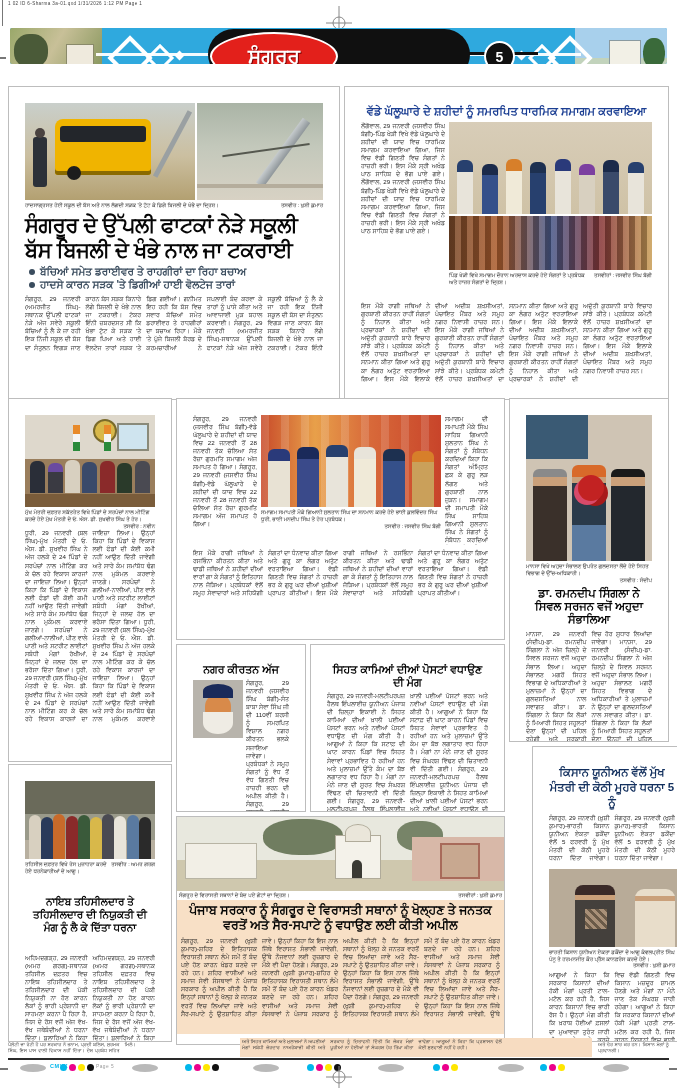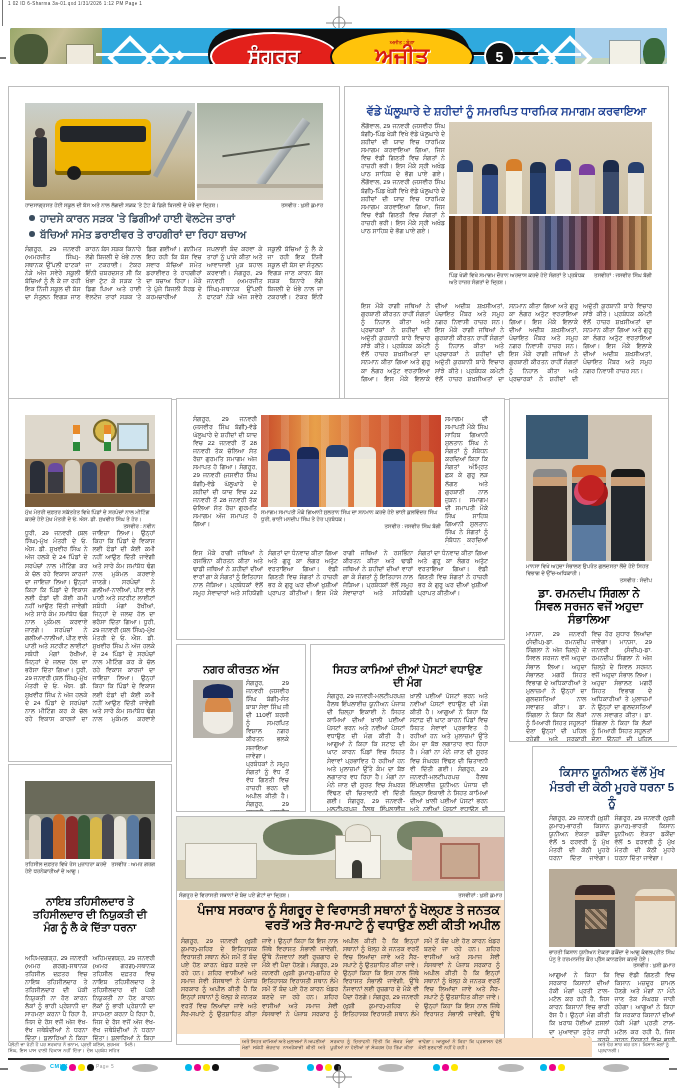--- a/index.html
+++ b/index.html
@@ -77,25 +77,20 @@
     <div class="dia" style="left:140px;top:20px;width:14px;height:14px;"></div>
     <div class="dia fill" style="left:166px;top:24px;width:7px;height:7px;"></div>
     <div class="dia fill" style="left:508px;top:24px;width:7px;height:7px;"></div>
     <div class="dia" style="left:522px;top:20px;width:14px;height:14px;"></div>
     <div class="dia" style="left:544px;top:14px;width:24px;height:24px;border-width:4px;"></div>
     <div class="mh-barline"></div>
     <div class="capsule"></div>
     <div class="oval-red">
       <span>ਸੰਗਰੂਰ</span>
     </div>
-    <div class="oval-yel">
-      <span class="tag">ਅਜੀਤ : ਬੰਗਾ</span>
-      <span class="nm">ਅਜੀਤ</span>
-      <span class="dt">ਬੁੱਧਵਾਰ, 30 ਜਨਵਰੀ 2028</span>
-    </div>
     <div class="pgcircle">5</div>
   </header>
 
   <section class="art" style="left:8px;top:86px;width:332px;height:314px;">
     <div style="display:flex;gap:2px;height:97px;">
       <div class="photo" style="width:170px;background:linear-gradient(#c9cfcb 0%,#cbbfa0 55%,#b3a071 100%);">
         <div class="abs" style="left:30px;top:16px;width:96px;height:56px;background:#f0b400;border-radius:8px 6px 3px 3px;box-shadow:inset 0 -4px 0 #8a6a00;">
           <div class="abs" style="left:5px;top:7px;right:5px;height:16px;background:#23262b;border-radius:3px;"></div>
           <div class="abs" style="left:12px;bottom:-5px;width:14px;height:14px;background:#1d1d1d;border-radius:50%;"></div>
         </div>
@@ -106,28 +101,29 @@
       <div class="photo" style="flex:1;background:linear-gradient(#aab4a6 0,#c3c8bb 45%,#d8d2c4 100%);">
         <div class="abs" style="left:46%;top:2px;width:9px;height:80px;background:linear-gradient(90deg,#c6cbcd,#8f969a);transform:rotate(36deg);transform-origin:bottom center;"></div>
         <div class="abs" style="left:20%;top:46px;width:70%;height:2px;background:#55584f;transform:rotate(-8deg);"></div>
         <div class="abs" style="left:0;bottom:12px;width:100%;height:4px;background:#b5ad9c;"></div>
       </div>
     </div>
     <div class="caprow" style="margin-top:2px;">
       <span class="cap">ਹਾਦਸਾਗ੍ਰਸਤ ਹੋਈ ਸਕੂਲ ਦੀ ਬੱਸ ਅਤੇ ਨਾਲ ਲੱਗਦੀ ਸੜਕ 'ਤੇ ਟੁੱਟ ਕੇ ਡਿਗੇ ਬਿਜਲੀ ਦੇ ਖੰਭੇ ਦਾ ਦ੍ਰਿਸ਼।</span>
       <span class="credit">ਤਸਵੀਰ : ਖੁਸ਼ੀ ਕੁਮਾਰ</span>
     </div>
+    <h1 class="hl" style="font-size:21px;line-height:1.2;margin:3px 0 2px;letter-spacing:-.4px;">ਸੰਗਰੂਰ ਦੇ ਉੱਪਲੀ ਫਾਟਕਾਂ ਨੇੜੇ ਸਕੂਲੀ ਬੱਸ ਬਿਜਲੀ ਦੇ ਖੰਭੇ ਨਾਲ ਜਾ ਟਕਰਾਈ</h1>
     <div style="margin:3px 0 2px 4px;">
+      <div style="display:flex;align-items:center;gap:5px;">
+        <span style="width:6px;height:6px;border-radius:50%;background:#3a4c5e;flex:0 0 auto;"></span>
+        <span class="hl" style="font-size:10.5px;color:#3a4c5e;">ਬੱਚਿਆਂ ਸਮੇਤ ਡਰਾਈਵਰ ਤੇ ਰਾਹਗੀਰਾਂ ਦਾ ਰਿਹਾ ਬਚਾਅ</span>
+      </div>
       <div style="display:flex;align-items:center;gap:5px;margin-bottom:3px;">
         <span style="width:6px;height:6px;border-radius:50%;background:#3a4c5e;flex:0 0 auto;"></span>
         <span class="hl" style="font-size:10.5px;color:#3a4c5e;">ਹਾਦਸੇ ਕਾਰਨ ਸੜਕ 'ਤੇ ਡਿਗੀਆਂ ਹਾਈ ਵੋਲਟੇਜ ਤਾਰਾਂ</span>
-      </div>
-      <div style="display:flex;align-items:center;gap:5px;">
-        <span style="width:6px;height:6px;border-radius:50%;background:#3a4c5e;flex:0 0 auto;"></span>
-        <span class="hl" style="font-size:10.5px;color:#3a4c5e;">ਬੱਚਿਆਂ ਸਮੇਤ ਡਰਾਈਵਰ ਤੇ ਰਾਹਗੀਰਾਂ ਦਾ ਰਿਹਾ ਬਚਾਅ</span>
       </div>
     </div>
     <div class="body c5" style="height:64px;margin-top:4px;">ਸੰਗਰੂਰ, 29 ਜਨਵਰੀ (ਅਮਰਜੀਤ ਸਿੰਘ)-ਸਥਾਨਕ ਉੱਪਲੀ ਫਾਟਕਾਂ ਨੇੜੇ ਅੱਜ ਸਵੇਰੇ ਸਕੂਲੀ ਬੱਚਿਆਂ ਨੂੰ ਲੈ ਕੇ ਜਾ ਰਹੀ ਇਕ ਨਿੱਜੀ ਸਕੂਲ ਦੀ ਬੱਸ ਦਾ ਸੰਤੁਲਨ ਵਿਗੜ ਜਾਣ ਕਾਰਨ ਬੱਸ ਸੜਕ ਕਿਨਾਰੇ ਲੱਗੇ ਬਿਜਲੀ ਦੇ ਖੰਭੇ ਨਾਲ ਜਾ ਟਕਰਾਈ। ਟੱਕਰ ਇੰਨੀ ਜ਼ਬਰਦਸਤ ਸੀ ਕਿ ਖੰਭਾ ਟੁੱਟ ਕੇ ਸੜਕ 'ਤੇ ਡਿਗ ਪਿਆ ਅਤੇ ਹਾਈ ਵੋਲਟੇਜ ਤਾਰਾਂ ਸੜਕ 'ਤੇ ਡਿਗ ਗਈਆਂ। ਗਨੀਮਤ ਇਹ ਰਹੀ ਕਿ ਬੱਸ ਵਿਚ ਸਵਾਰ ਬੱਚਿਆਂ ਸਮੇਤ ਡਰਾਈਵਰ ਤੇ ਰਾਹਗੀਰਾਂ ਦਾ ਬਚਾਅ ਰਿਹਾ। ਮੌਕੇ 'ਤੇ ਪੁੱਜੇ ਬਿਜਲੀ ਬੋਰਡ ਦੇ ਕਰਮਚਾਰੀਆਂ ਨੇ ਸਪਲਾਈ ਬੰਦ ਕਰਵਾ ਕੇ ਤਾਰਾਂ ਨੂੰ ਪਾਸੇ ਕੀਤਾ ਅਤੇ ਆਵਾਜਾਈ ਮੁੜ ਬਹਾਲ ਕਰਵਾਈ। ਸੰਗਰੂਰ, 29 ਜਨਵਰੀ (ਅਮਰਜੀਤ ਸਿੰਘ)-ਸਥਾਨਕ ਉੱਪਲੀ ਫਾਟਕਾਂ ਨੇੜੇ ਅੱਜ ਸਵੇਰੇ ਸਕੂਲੀ ਬੱਚਿਆਂ ਨੂੰ ਲੈ ਕੇ ਜਾ ਰਹੀ ਇਕ ਨਿੱਜੀ ਸਕੂਲ ਦੀ ਬੱਸ ਦਾ ਸੰਤੁਲਨ ਵਿਗੜ ਜਾਣ ਕਾਰਨ ਬੱਸ ਸੜਕ ਕਿਨਾਰੇ ਲੱਗੇ ਬਿਜਲੀ ਦੇ ਖੰਭੇ ਨਾਲ ਜਾ ਟਕਰਾਈ। ਟੱਕਰ ਇੰਨੀ ਜ਼ਬਰਦਸਤ ਸੀ ਕਿ ਖੰਭਾ ਟੁੱਟ ਕੇ ਸੜਕ 'ਤੇ ਡਿਗ ਪਿਆ ਅਤੇ ਹਾਈ ਵੋਲਟੇਜ ਤਾਰਾਂ ਸੜਕ 'ਤੇ ਡਿਗ ਗਈਆਂ। ਗਨੀਮਤ ਇਹ ਰਹੀ ਕਿ ਬੱਸ ਵਿਚ ਸਵਾਰ ਬੱਚਿਆਂ ਸਮੇਤ ਡਰਾਈਵਰ ਤੇ ਰਾਹਗੀਰਾਂ ਦਾ ਬਚਾਅ ਰਿਹਾ। ਮੌਕੇ 'ਤੇ ਪੁੱਜੇ ਬਿਜਲੀ ਬੋਰਡ ਦੇ ਕਰਮਚਾਰੀਆਂ ਨੇ ਸਪਲਾਈ ਬੰਦ ਕਰਵਾ ਕੇ ਤਾਰਾਂ ਨੂੰ ਪਾਸੇ ਕੀਤਾ ਅਤੇ ਆਵਾਜਾਈ ਮੁੜ ਬਹਾਲ ਕਰਵਾਈ।</div>
   </section>
 
   <section class="art" style="left:344px;top:86px;width:325px;height:314px;">
     <h2 class="hl" style="font-size:11.5px;color:#1c3f93;text-align:center;margin:2px 0 4px;">ਵੱਡੇ ਘੱਲੂਘਾਰੇ ਦੇ ਸ਼ਹੀਦਾਂ ਨੂੰ ਸਮਰਪਿਤ ਧਾਰਮਿਕ ਸਮਾਗਮ ਕਰਵਾਇਆ</h2>
     <div style="display:flex;gap:4px;height:176px;">
       <div class="body" style="width:84px;flex:0 0 auto;height:176px;">ਲੌਂਗੋਵਾਲ, 29 ਜਨਵਰੀ (ਜਸਵੀਰ ਸਿੰਘ ਬੱਗੀ)-ਪਿੰਡ ਖੇੜੀ ਵਿਖੇ ਵੱਡੇ ਘੱਲੂਘਾਰੇ ਦੇ ਸ਼ਹੀਦਾਂ ਦੀ ਯਾਦ ਵਿਚ ਧਾਰਮਿਕ ਸਮਾਗਮ ਕਰਵਾਇਆ ਗਿਆ, ਜਿਸ ਵਿਚ ਵੱਡੀ ਗਿਣਤੀ ਵਿਚ ਸੰਗਤਾਂ ਨੇ ਹਾਜ਼ਰੀ ਭਰੀ। ਇਸ ਮੌਕੇ ਸ੍ਰੀ ਅਖੰਡ ਪਾਠ ਸਾਹਿਬ ਦੇ ਭੋਗ ਪਾਏ ਗਏ। ਲੌਂਗੋਵਾਲ, 29 ਜਨਵਰੀ (ਜਸਵੀਰ ਸਿੰਘ ਬੱਗੀ)-ਪਿੰਡ ਖੇੜੀ ਵਿਖੇ ਵੱਡੇ ਘੱਲੂਘਾਰੇ ਦੇ ਸ਼ਹੀਦਾਂ ਦੀ ਯਾਦ ਵਿਚ ਧਾਰਮਿਕ ਸਮਾਗਮ ਕਰਵਾਇਆ ਗਿਆ, ਜਿਸ ਵਿਚ ਵੱਡੀ ਗਿਣਤੀ ਵਿਚ ਸੰਗਤਾਂ ਨੇ ਹਾਜ਼ਰੀ ਭਰੀ। ਇਸ ਮੌਕੇ ਸ੍ਰੀ ਅਖੰਡ ਪਾਠ ਸਾਹਿਬ ਦੇ ਭੋਗ ਪਾਏ ਗਏ।</div>
       <div style="flex:1;display:flex;flex-direction:column;gap:2px;">
@@ -228,21 +224,21 @@
       </div>
       <div class="abs" style="right:0;bottom:10px;width:92px;height:44px;background:#d8b8a8;">
         <div class="abs" style="left:28px;bottom:2px;width:36px;height:32px;background:#c8a890;border:2px solid #a86a5a;"></div>
       </div>
     </div>
     <div class="caprow" style="padding:1px 2px;">
       <span class="cap">ਸੰਗਰੂਰ ਦੇ ਵਿਰਾਸਤੀ ਸਥਾਨਾਂ ਦੇ ਬੰਦ ਪਏ ਗੇਟਾਂ ਦਾ ਦ੍ਰਿਸ਼।</span>
       <span class="credit" style="font-size:5.4px;">ਤਸਵੀਰਾਂ : ਖੁਸ਼ੀ ਕੁਮਾਰ</span>
     </div>
     <div style="background:#f8e0c6;padding:3px 4px;height:134px;box-sizing:border-box;">
-      <h2 class="hl" style="font-size:12.5px;text-align:right;margin:0 0 3px;line-height:1.25;">ਪੰਜਾਬ ਸਰਕਾਰ ਨੂੰ ਸੰਗਰੂਰ ਦੇ ਵਿਰਾਸਤੀ ਸਥਾਨਾਂ ਨੂੰ ਖੋਲ੍ਹਣ ਤੇ ਜਨਤਕ ਵਰਤੋਂ ਅਤੇ ਸੈਰ-ਸਪਾਟੇ ਨੂੰ ਵਧਾਉਣ ਲਈ ਕੀਤੀ ਅਪੀਲ</h2>
+      <h2 class="hl" style="font-size:12.5px;text-align:center;margin:0 0 3px;line-height:1.25;">ਪੰਜਾਬ ਸਰਕਾਰ ਨੂੰ ਸੰਗਰੂਰ ਦੇ ਵਿਰਾਸਤੀ ਸਥਾਨਾਂ ਨੂੰ ਖੋਲ੍ਹਣ ਤੇ ਜਨਤਕ ਵਰਤੋਂ ਅਤੇ ਸੈਰ-ਸਪਾਟੇ ਨੂੰ ਵਧਾਉਣ ਲਈ ਕੀਤੀ ਅਪੀਲ</h2>
       <div class="body c4" style="height:88px;">ਸੰਗਰੂਰ, 29 ਜਨਵਰੀ (ਖੁਸ਼ੀ ਕੁਮਾਰ)-ਸ਼ਹਿਰ ਦੇ ਇਤਿਹਾਸਕ ਵਿਰਾਸਤੀ ਸਥਾਨ ਲੰਮੇ ਸਮੇਂ ਤੋਂ ਬੰਦ ਪਏ ਹੋਣ ਕਾਰਨ ਖੰਡਰ ਬਣਦੇ ਜਾ ਰਹੇ ਹਨ। ਸ਼ਹਿਰ ਵਾਸੀਆਂ ਅਤੇ ਸਮਾਜ ਸੇਵੀ ਸੰਸਥਾਵਾਂ ਨੇ ਪੰਜਾਬ ਸਰਕਾਰ ਨੂੰ ਅਪੀਲ ਕੀਤੀ ਹੈ ਕਿ ਇਨ੍ਹਾਂ ਸਥਾਨਾਂ ਨੂੰ ਖੋਲ੍ਹ ਕੇ ਜਨਤਕ ਵਰਤੋਂ ਵਿਚ ਲਿਆਂਦਾ ਜਾਵੇ ਅਤੇ ਸੈਰ-ਸਪਾਟੇ ਨੂੰ ਉਤਸ਼ਾਹਿਤ ਕੀਤਾ ਜਾਵੇ। ਉਨ੍ਹਾਂ ਕਿਹਾ ਕਿ ਇਸ ਨਾਲ ਜਿੱਥੇ ਵਿਰਾਸਤ ਸੰਭਾਲੀ ਜਾਵੇਗੀ, ਉੱਥੇ ਨੌਜਵਾਨਾਂ ਲਈ ਰੁਜ਼ਗਾਰ ਦੇ ਮੌਕੇ ਵੀ ਪੈਦਾ ਹੋਣਗੇ। ਸੰਗਰੂਰ, 29 ਜਨਵਰੀ (ਖੁਸ਼ੀ ਕੁਮਾਰ)-ਸ਼ਹਿਰ ਦੇ ਇਤਿਹਾਸਕ ਵਿਰਾਸਤੀ ਸਥਾਨ ਲੰਮੇ ਸਮੇਂ ਤੋਂ ਬੰਦ ਪਏ ਹੋਣ ਕਾਰਨ ਖੰਡਰ ਬਣਦੇ ਜਾ ਰਹੇ ਹਨ। ਸ਼ਹਿਰ ਵਾਸੀਆਂ ਅਤੇ ਸਮਾਜ ਸੇਵੀ ਸੰਸਥਾਵਾਂ ਨੇ ਪੰਜਾਬ ਸਰਕਾਰ ਨੂੰ ਅਪੀਲ ਕੀਤੀ ਹੈ ਕਿ ਇਨ੍ਹਾਂ ਸਥਾਨਾਂ ਨੂੰ ਖੋਲ੍ਹ ਕੇ ਜਨਤਕ ਵਰਤੋਂ ਵਿਚ ਲਿਆਂਦਾ ਜਾਵੇ ਅਤੇ ਸੈਰ-ਸਪਾਟੇ ਨੂੰ ਉਤਸ਼ਾਹਿਤ ਕੀਤਾ ਜਾਵੇ। ਉਨ੍ਹਾਂ ਕਿਹਾ ਕਿ ਇਸ ਨਾਲ ਜਿੱਥੇ ਵਿਰਾਸਤ ਸੰਭਾਲੀ ਜਾਵੇਗੀ, ਉੱਥੇ ਨੌਜਵਾਨਾਂ ਲਈ ਰੁਜ਼ਗਾਰ ਦੇ ਮੌਕੇ ਵੀ ਪੈਦਾ ਹੋਣਗੇ। ਸੰਗਰੂਰ, 29 ਜਨਵਰੀ (ਖੁਸ਼ੀ ਕੁਮਾਰ)-ਸ਼ਹਿਰ ਦੇ ਇਤਿਹਾਸਕ ਵਿਰਾਸਤੀ ਸਥਾਨ ਲੰਮੇ ਸਮੇਂ ਤੋਂ ਬੰਦ ਪਏ ਹੋਣ ਕਾਰਨ ਖੰਡਰ ਬਣਦੇ ਜਾ ਰਹੇ ਹਨ। ਸ਼ਹਿਰ ਵਾਸੀਆਂ ਅਤੇ ਸਮਾਜ ਸੇਵੀ ਸੰਸਥਾਵਾਂ ਨੇ ਪੰਜਾਬ ਸਰਕਾਰ ਨੂੰ ਅਪੀਲ ਕੀਤੀ ਹੈ ਕਿ ਇਨ੍ਹਾਂ ਸਥਾਨਾਂ ਨੂੰ ਖੋਲ੍ਹ ਕੇ ਜਨਤਕ ਵਰਤੋਂ ਵਿਚ ਲਿਆਂਦਾ ਜਾਵੇ ਅਤੇ ਸੈਰ-ਸਪਾਟੇ ਨੂੰ ਉਤਸ਼ਾਹਿਤ ਕੀਤਾ ਜਾਵੇ। ਉਨ੍ਹਾਂ ਕਿਹਾ ਕਿ ਇਸ ਨਾਲ ਜਿੱਥੇ ਵਿਰਾਸਤ ਸੰਭਾਲੀ ਜਾਵੇਗੀ, ਉੱਥੇ ਨੌਜਵਾਨਾਂ ਲਈ ਰੁਜ਼ਗਾਰ ਦੇ ਮੌਕੇ ਵੀ ਪੈਦਾ ਹੋਣਗੇ।</div>
     </div>
   </section>
 
   <section class="art" style="left:509px;top:398px;width:160px;height:344px;">
     <div class="photo" style="height:146px;background:#cfc4b4;">
       <div class="abs" style="left:0;top:0;width:62px;height:44px;background:#3a5a74;"></div>
       <div class="figrow" style="height:96px;">
         <div class="fig" style="width:34px;height:92px;background:linear-gradient(#8a8a8a 0 9%,#caa07a 9% 18%,#3a302a 18%);"></div>
         <div class="fig" style="width:34px;height:96px;background:linear-gradient(#d86a2a 0 12%,#caa07a 12% 19%,#2a3a4a 19% 62%,#5a7aa0 62%);"></div>

